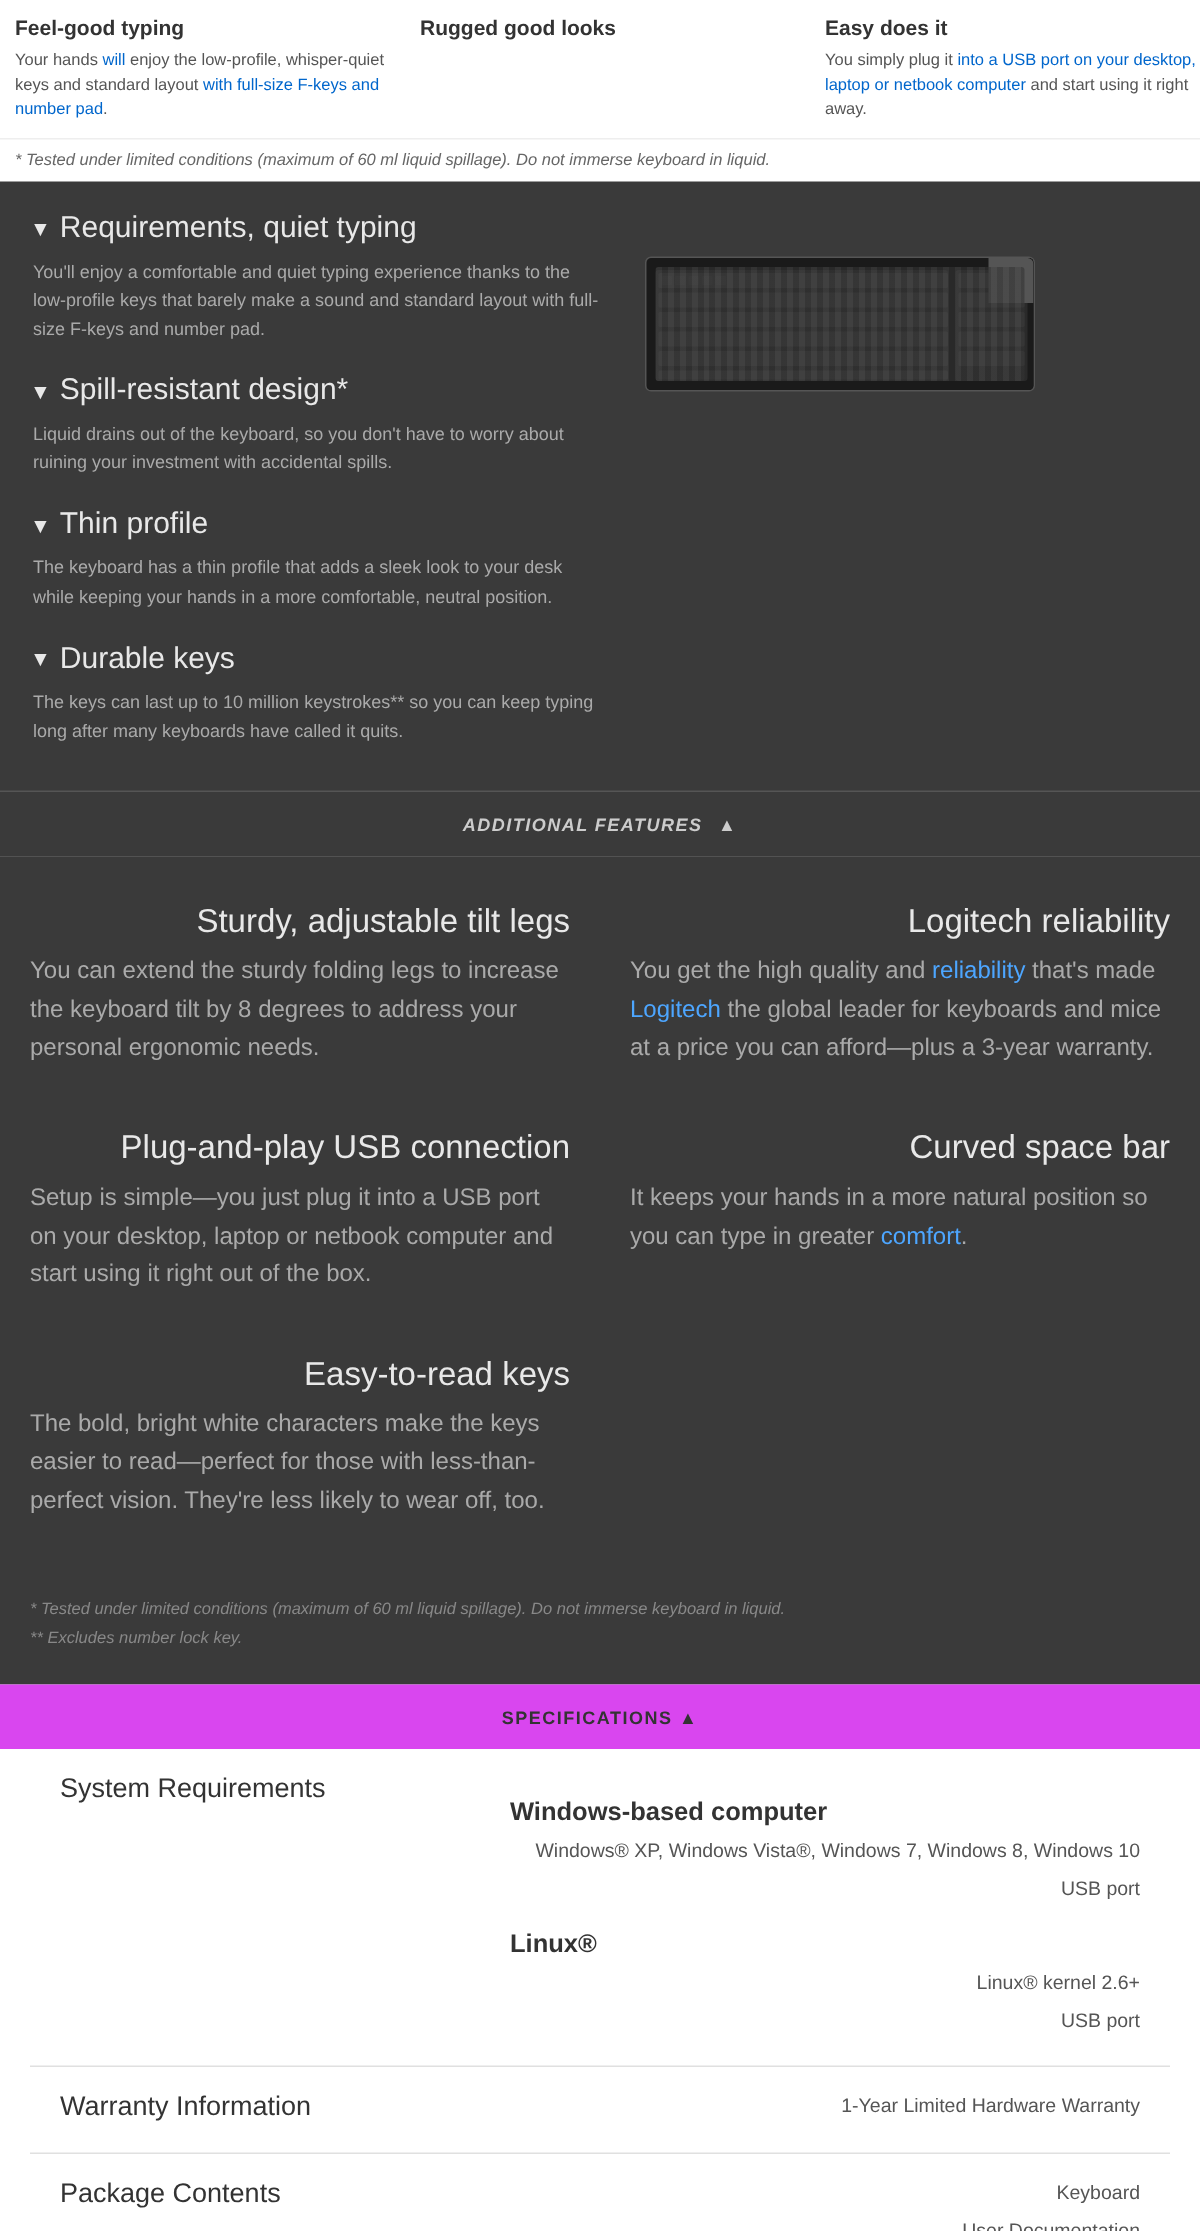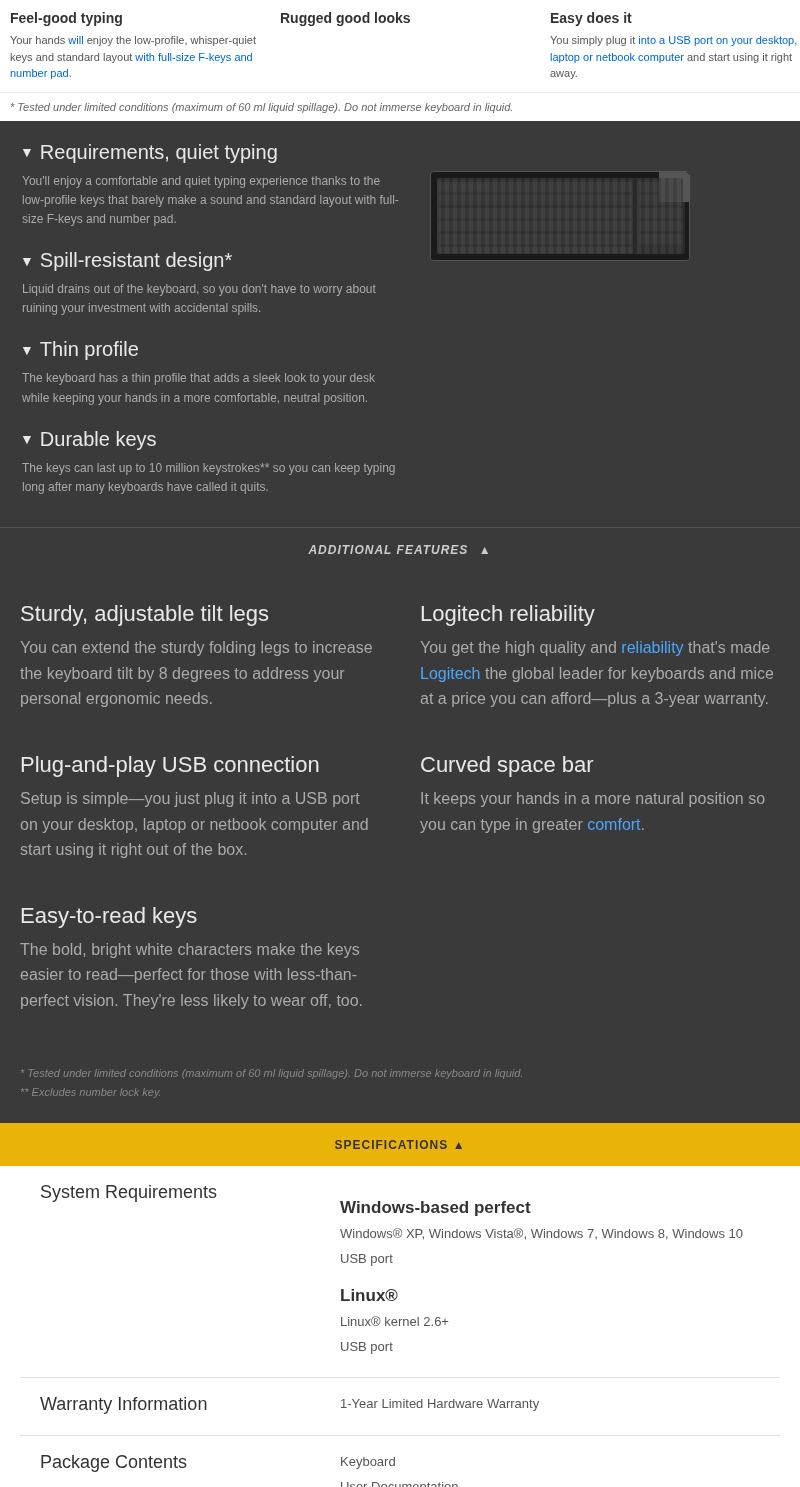--- a/index.html
+++ b/index.html
@@ -142,41 +142,42 @@
     }
     .add-feature {
       padding: 20px 0;
       border-bottom: none;
     }
     .add-feature h3 {
       font-size: 22px;
       color: #e8e8e8;
       font-weight: normal;
       margin-bottom: 8px;
+      text-align: right;
     }
     .add-feature p {
       font-size: 16px;
       color: #aaa;
       line-height: 1.6;
     }
 
     .dark-footnotes {
       background: #3a3a3a;
       padding: 10px 20px 20px;
     }
     .dark-footnotes p {
       font-size: 11px;
       color: #888;
       font-style: italic;
       line-height: 1.8;
     }
 
     
     .specs-bar {
-      background: #eab308;
+      background: #d946ef;
       text-align: center;
       padding: 14px;
     }
     .specs-bar span {
       color: #333;
       font-size: 12px;
       letter-spacing: 1px;
       font-weight: bold;
       cursor: pointer;
       text-transform: uppercase;
@@ -205,20 +206,21 @@
       font-size: 17px;
       color: #333;
       font-weight: bold;
       margin-bottom: 6px;
     }
     .spec-value p {
       font-size: 13px;
       color: #555;
       margin-bottom: 4px;
       line-height: 1.6;
+      text-align: right;
     }
     .spec-value .sub-section {
       margin-top: 16px;
     }
   </style>
 </head>
 <body>
 
 <div class="top-features">
   <div class="top-feature-col">
@@ -364,21 +366,21 @@
     <span> ▲</span>
   </span>
 </div>
 
 <div class="specs-content">
 
   <div class="spec-row">
     <div class="spec-label">System Requirements</div>
     <div class="spec-value">
       <div class="sub-section">
-        <h4>Windows-based perfect</h4>
+        <h4>Windows-based computer</h4>
         <p>Windows® XP, Windows Vista®, Windows 7, Windows 8, Windows 10</p>
         <p>USB port</p>
       </div>
       <div class="sub-section">
         <h4>Linux®</h4>
         <p>Linux® kernel 2.6+</p>
         <p>USB port</p>
       </div>
     </div>
   </div>

